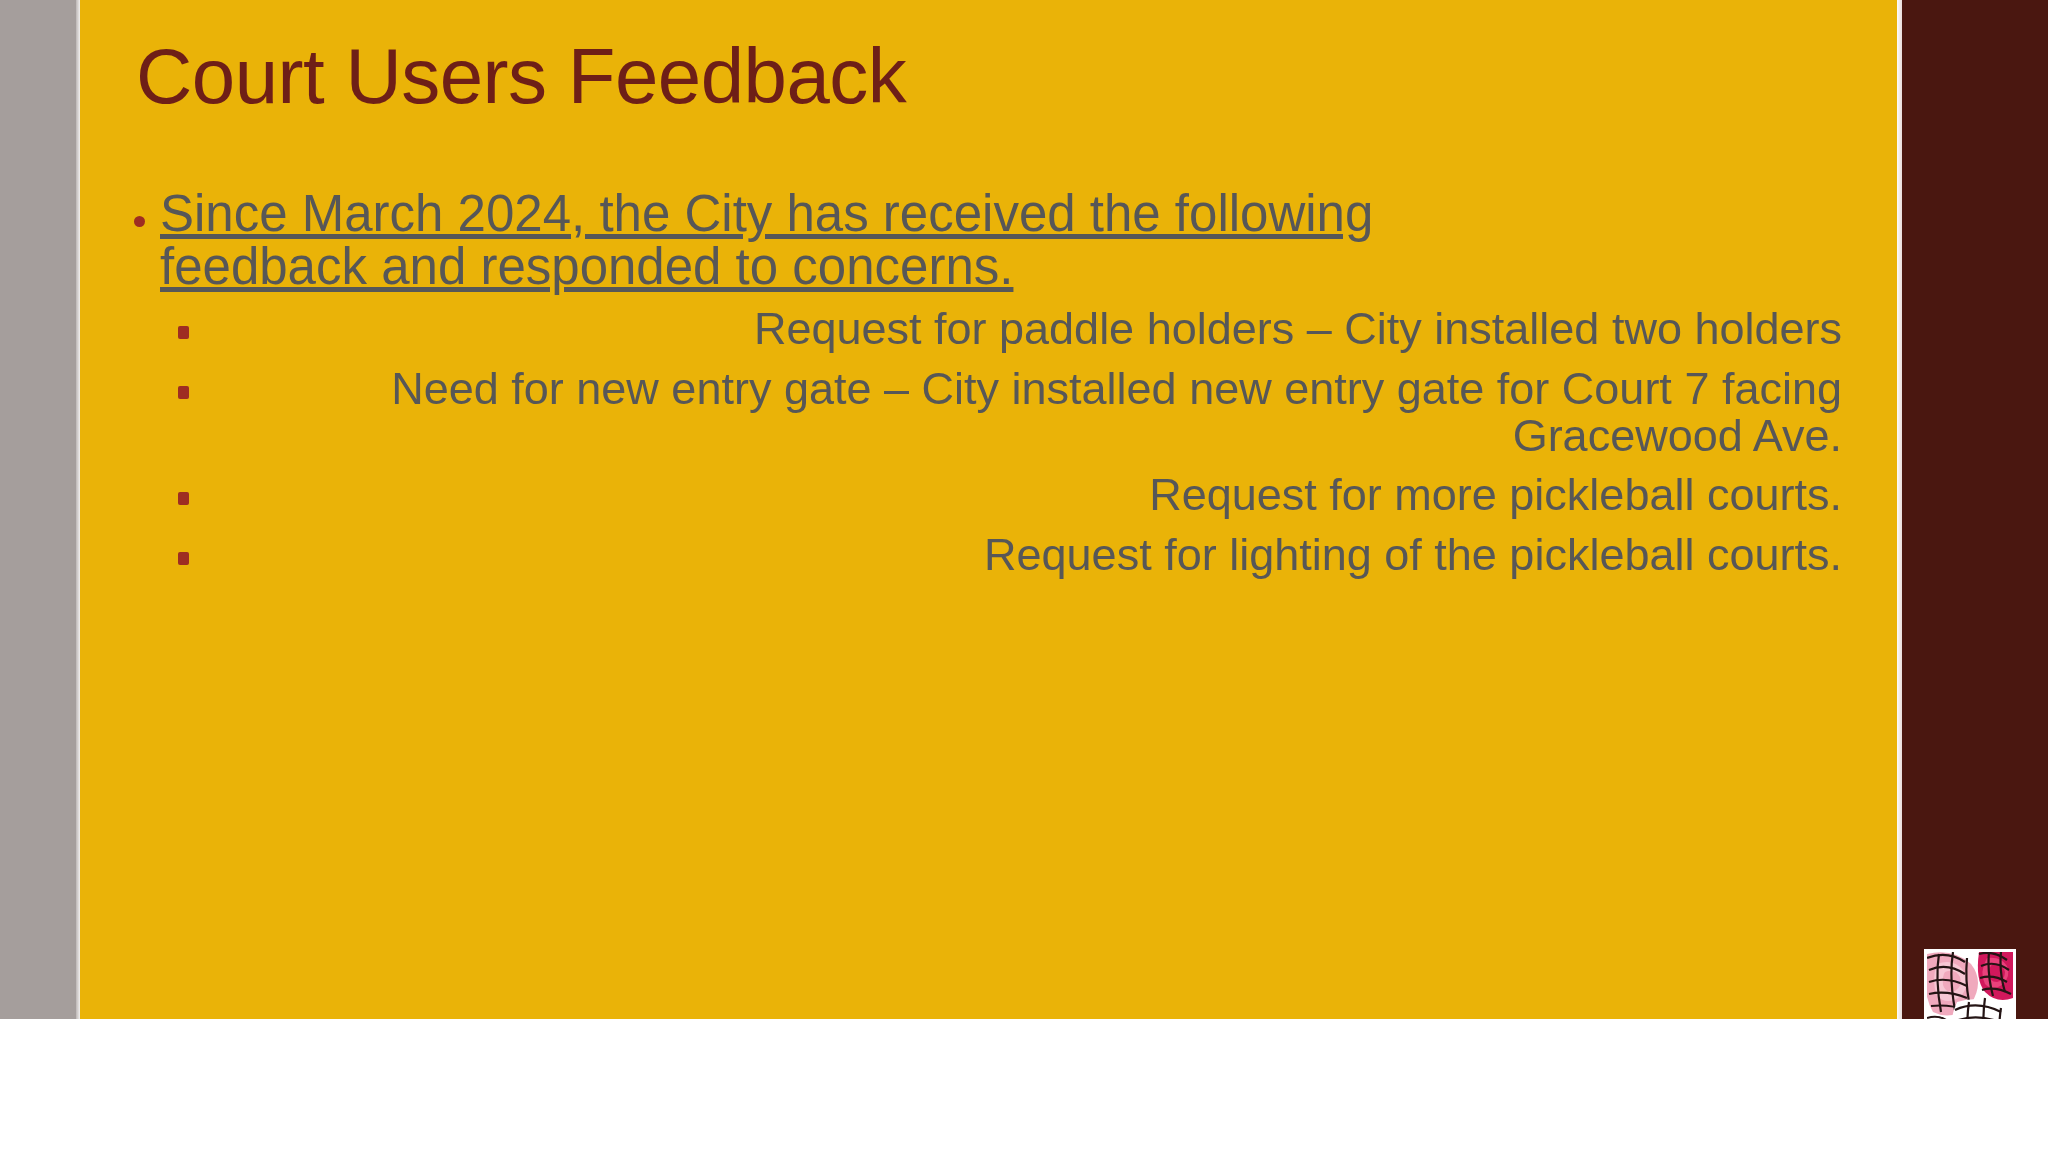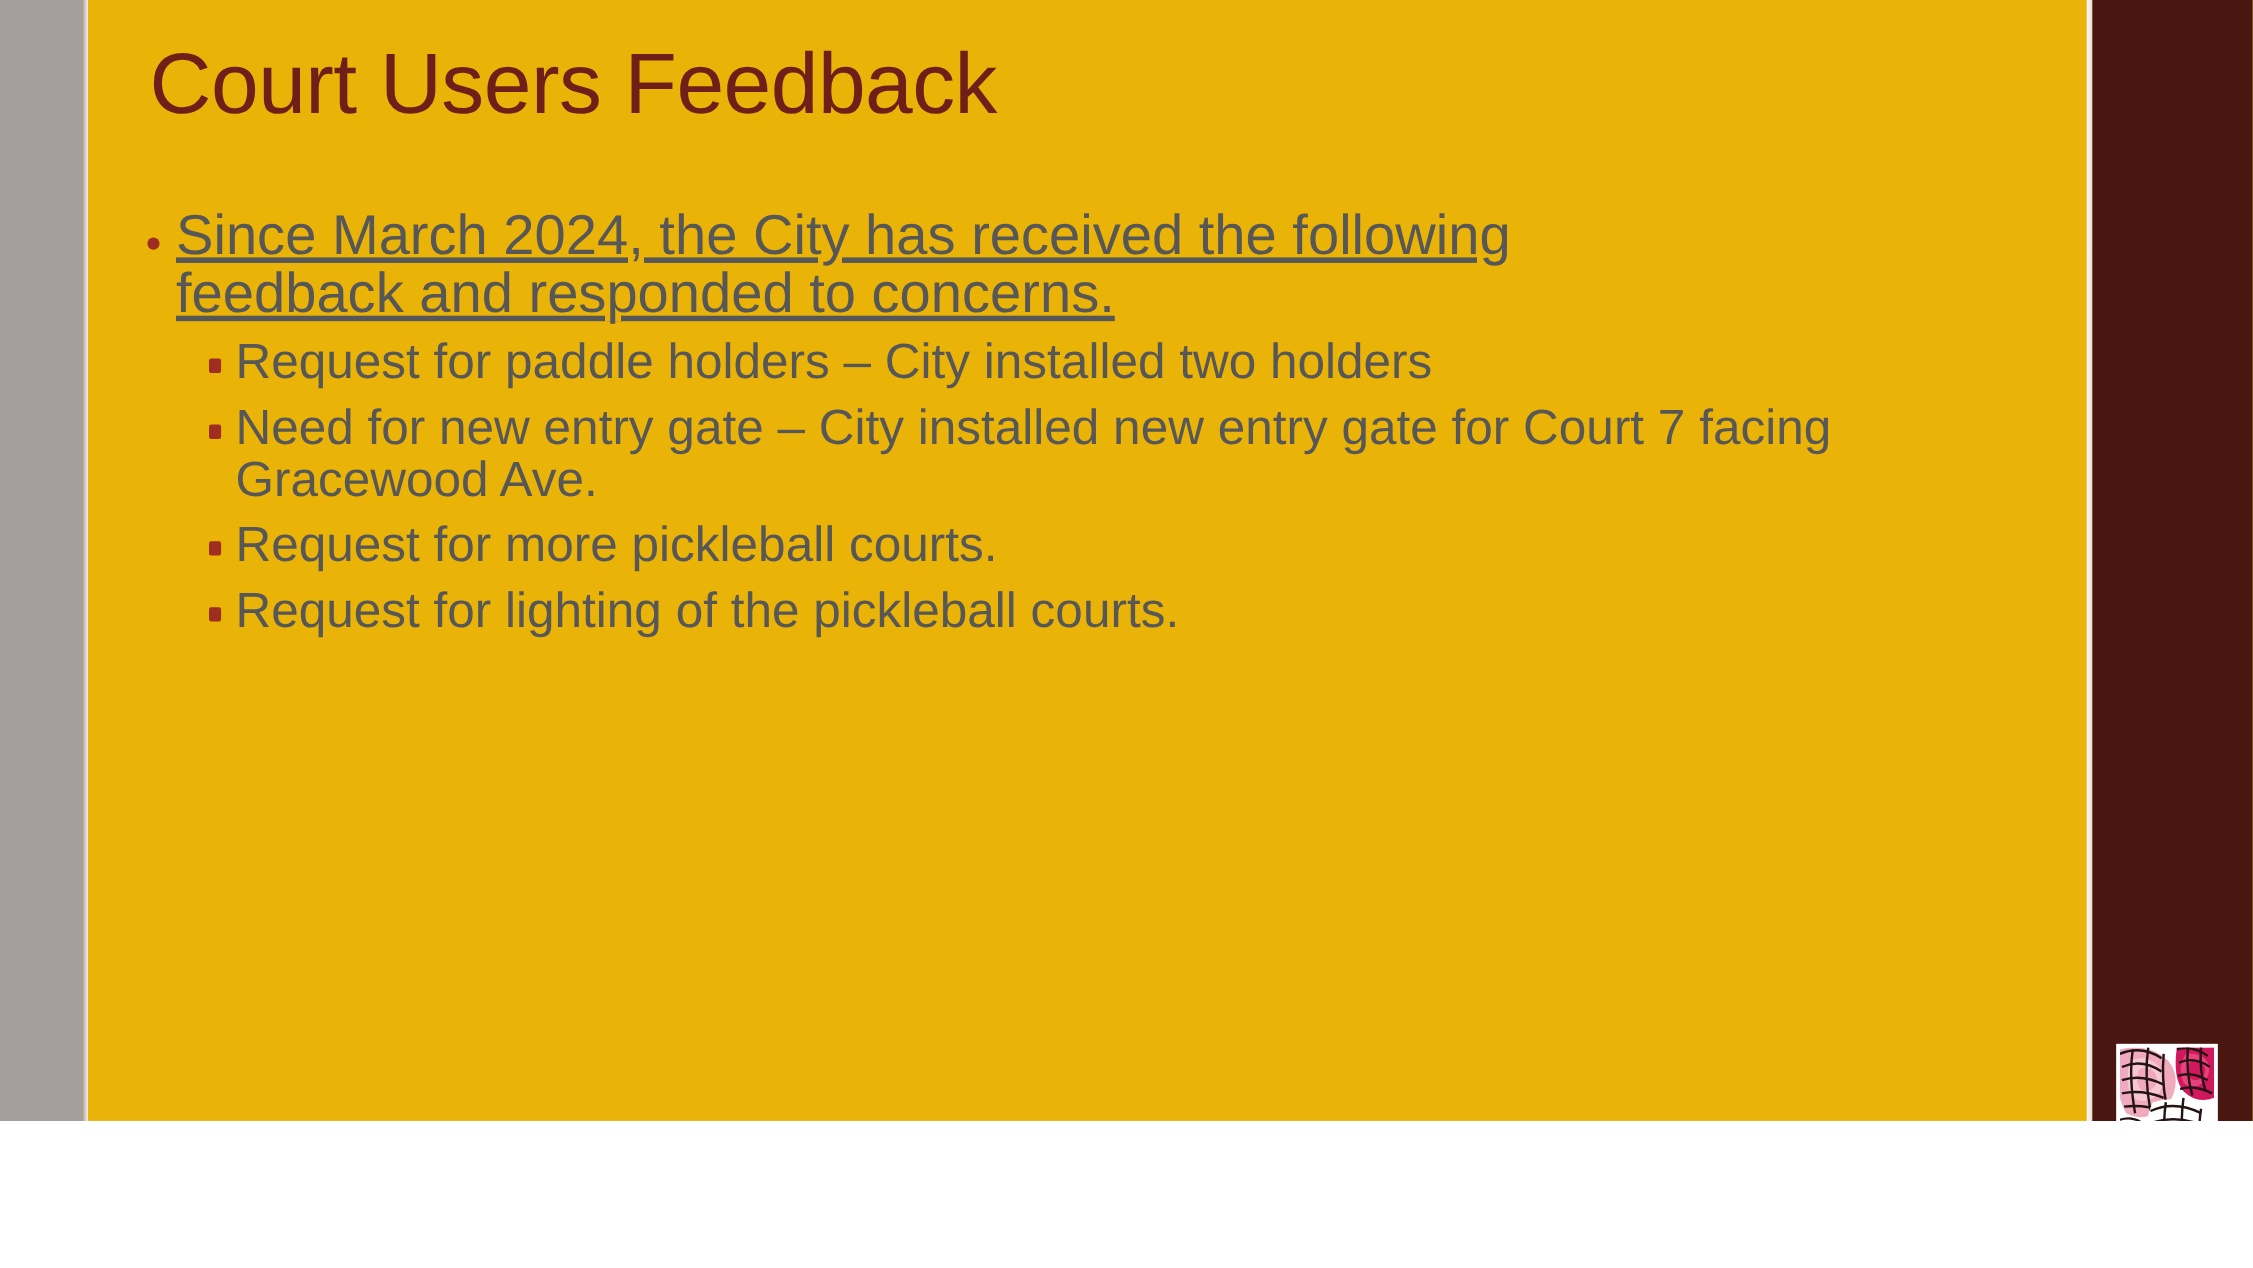--- a/index.html
+++ b/index.html
@@ -80,22 +80,23 @@
     width: 1740px;
   }
 
   ul.lvl1 {
     list-style: none;
     margin: 0;
     padding: 0;
   }
   ul.lvl2 {
     list-style: none;
-    margin: 12px;
+    margin: 0;
     padding: 0 0 0 46px;
+    text-align: right;
   }
 
   li.b1 {
     position: relative;
     padding-left: 32px;
     color: #575757;
     font-size: 51px;
     line-height: 1.03;
     margin-bottom: 6px;
     max-width: 1420px;

